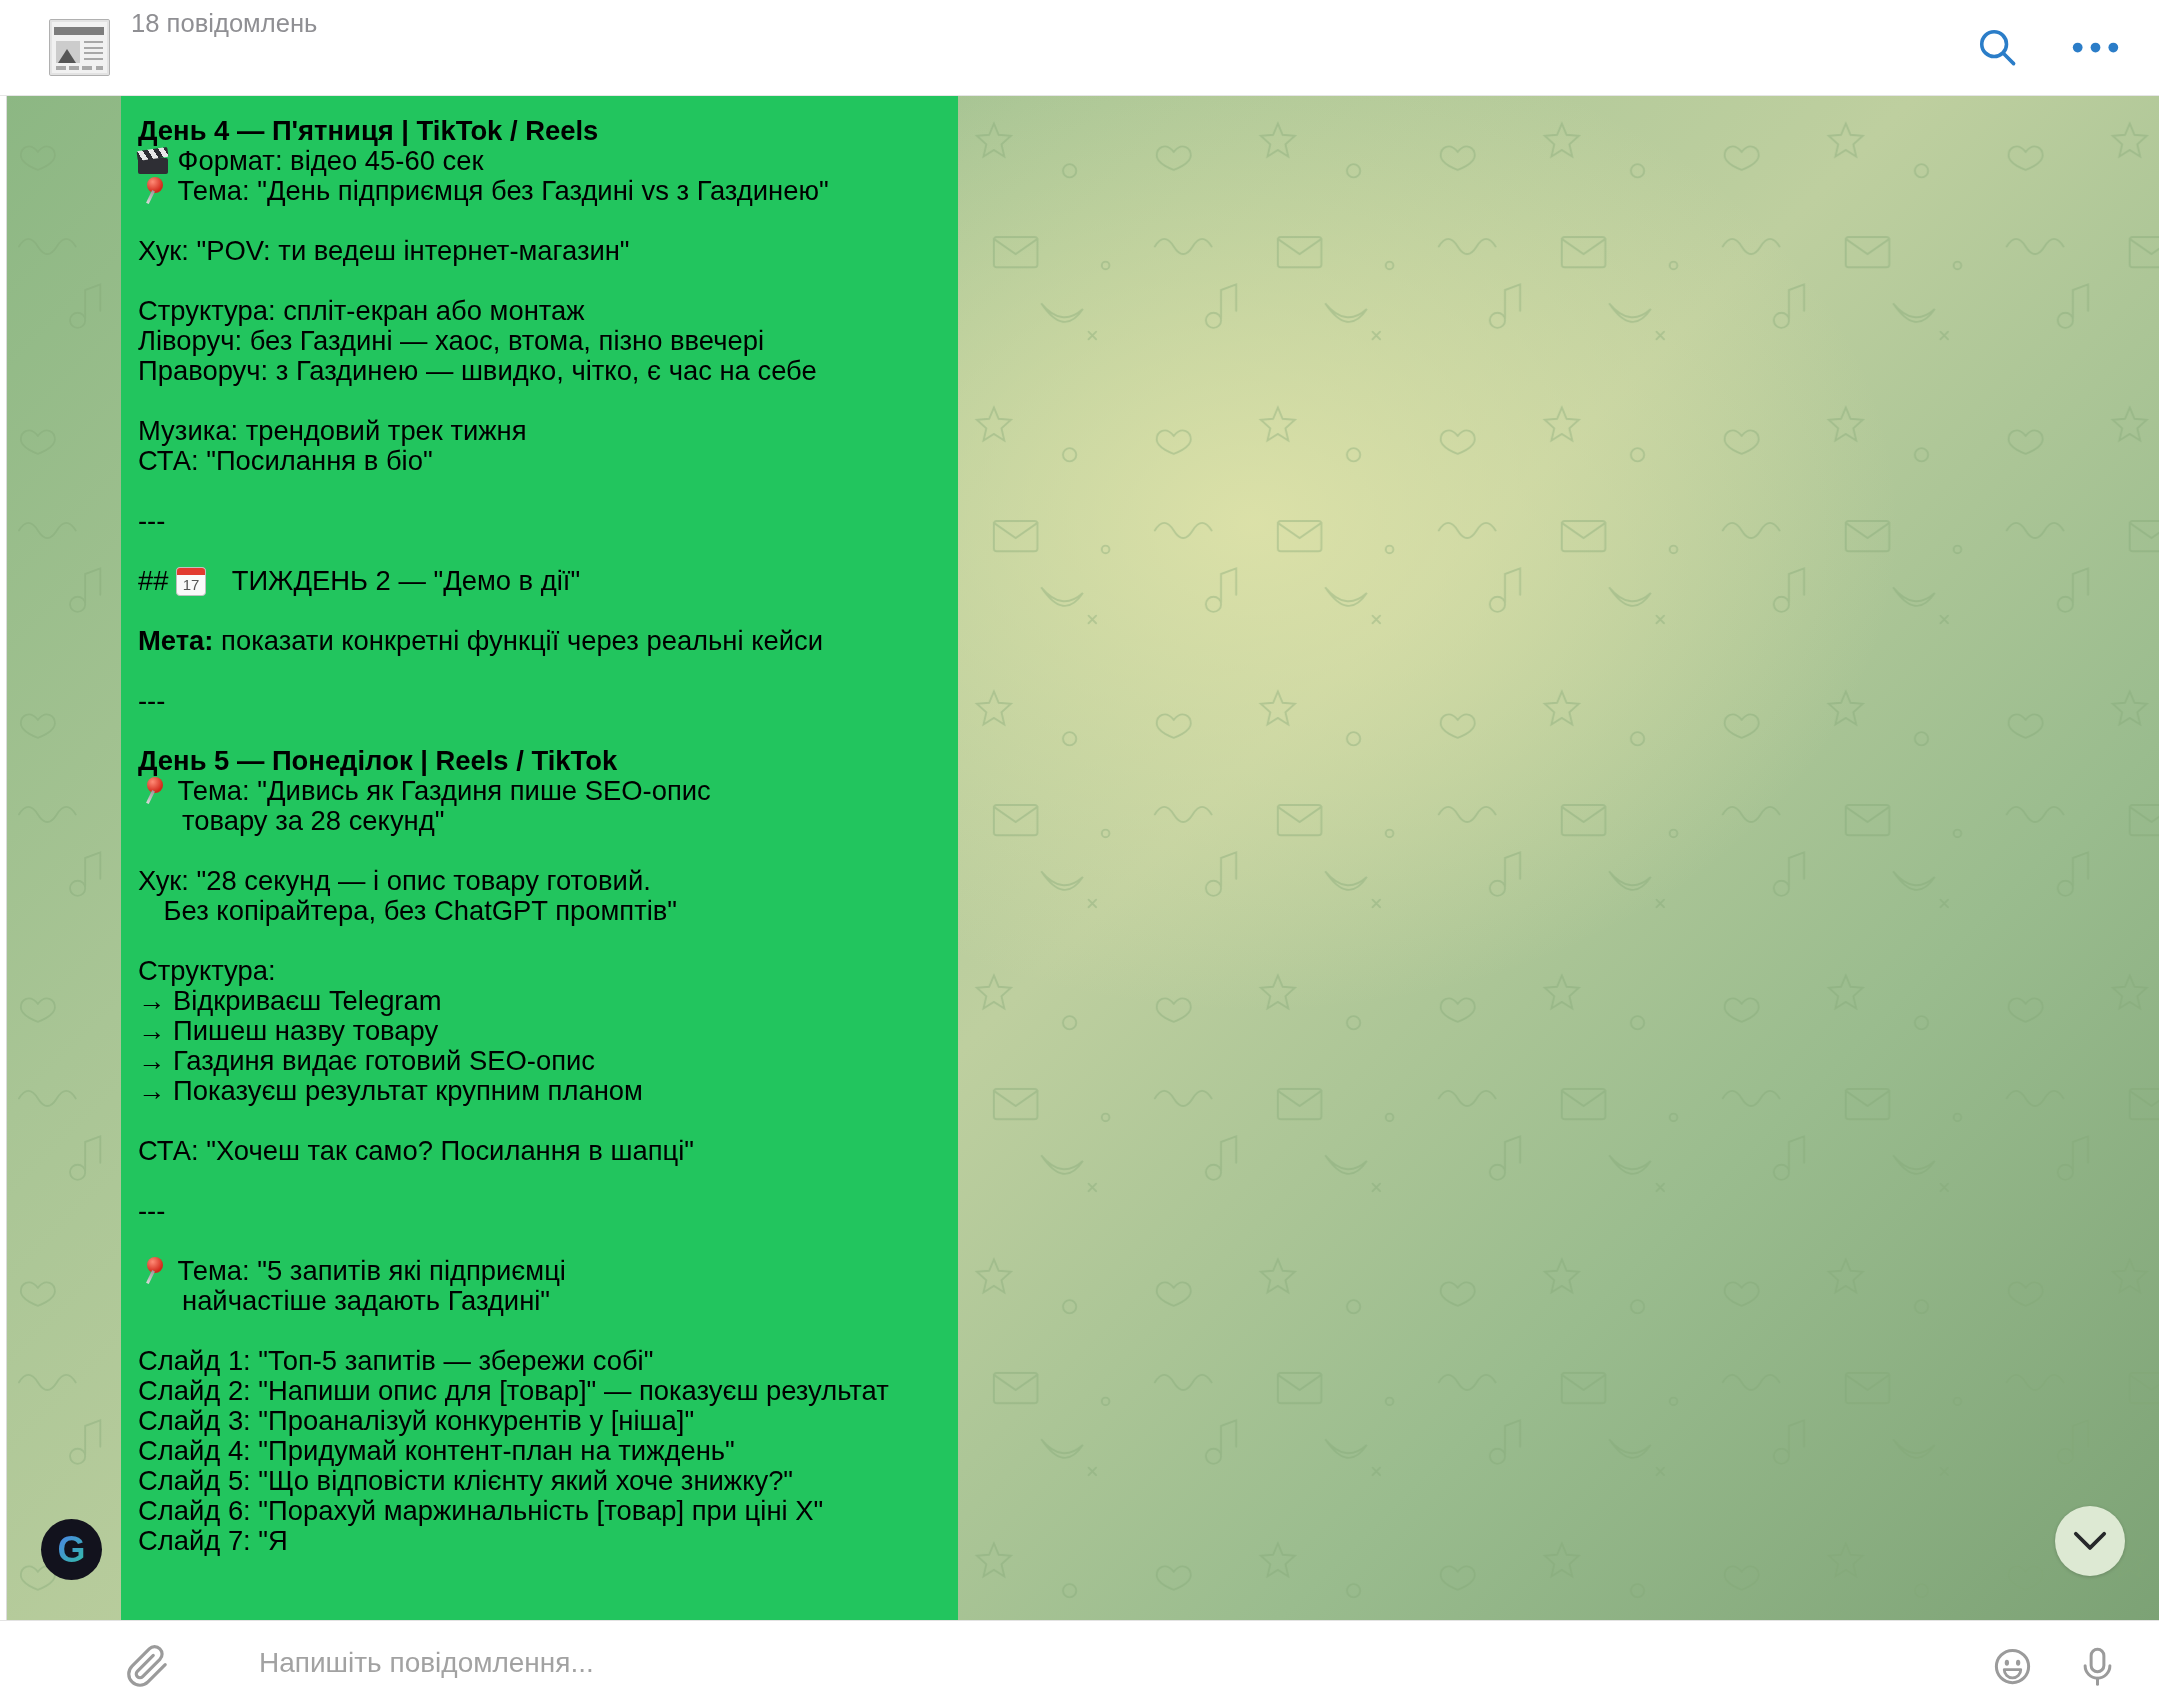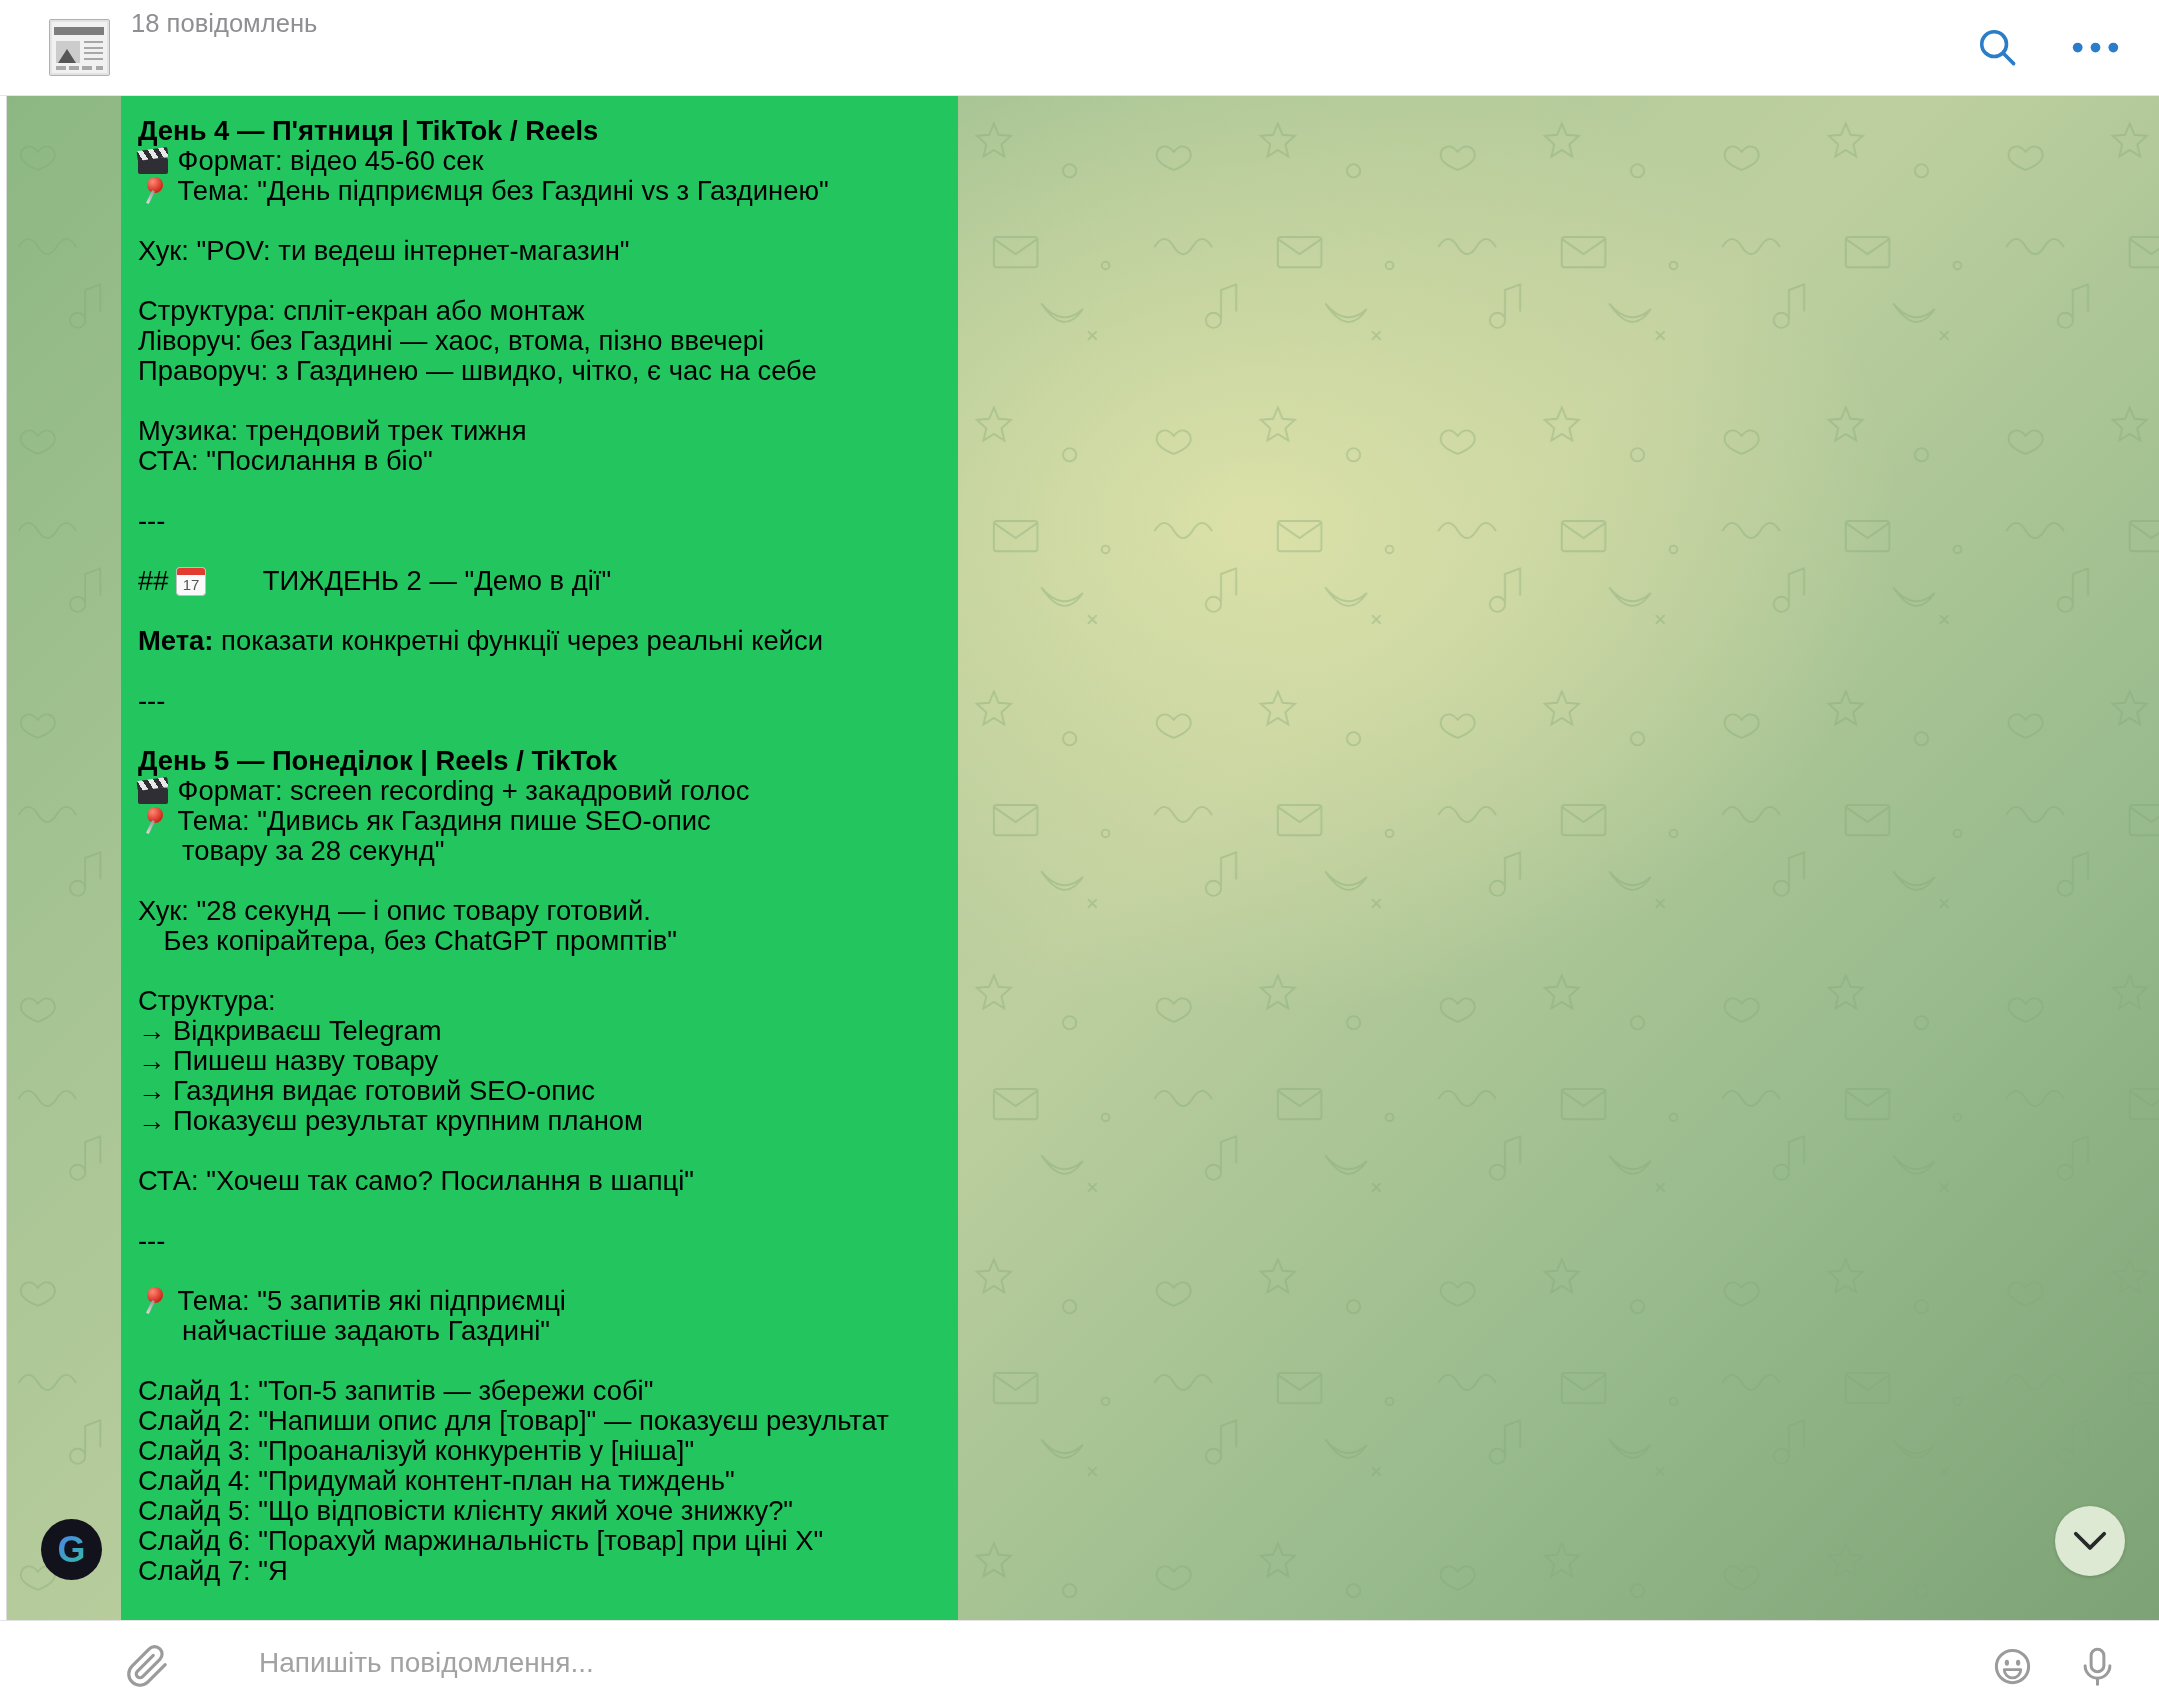--- a/index.html
+++ b/index.html
@@ -52,21 +52,21 @@
 
   
   .emo{display:inline-block;position:relative;width:32px;height:28px;vertical-align:-4.7px;margin-right:7.6px;}
   .emo.clapper::before{content:"";position:absolute;left:0;bottom:0.9px;width:30px;height:16px;background:#2e2e34;border-radius:1.9px;}
   .emo.clapper::after{content:"";position:absolute;left:-0.9px;top:1.9px;width:31px;height:9.5px;border-radius:1.9px;
        background:repeating-linear-gradient(65deg,#2e2e34 0 4.7px,#e8e8e8 4.7px 9.5px);transform:rotate(-8deg);}
   .emo.pin::before{content:"";position:absolute;left:8.5px;top:0;width:16px;height:16px;border-radius:50%;
        background:radial-gradient(circle at 35% 30%,#ff8a75,#d1261a 70%);}
   .emo.pin::after{content:"";position:absolute;left:11.4px;top:13.2px;width:2.8px;height:14px;
        background:linear-gradient(#9a9a9a,#d8d8d8);transform:rotate(26deg);}
-  .emo.calendar{width:48px;padding-left:31px;}
+  .emo.calendar{width:48px;}
   .emo.calendar::before{content:"";position:absolute;left:0;top:0;width:28px;height:27.4px;background:#fafafa;
        border:0.9px solid #c0c0c0;border-radius:3.8px;}
   .emo.calendar::after{content:"";position:absolute;left:0.9px;top:0.9px;width:28px;height:7.6px;
        background:#e23b30;border-radius:2.8px 2.8px 0 0;}
   .emo.calendar i{position:absolute;left:0;top:8.5px;width:30px;text-align:center;font-style:normal;
        font-size:15px;line-height:19px;color:#555;}
 
   
   .sender-avatar{position:absolute;left:41px;top:1519px;width:61px;height:61px;border-radius:50%;
        background:#12121d;display:flex;align-items:center;justify-content:center;z-index:6;}
@@ -132,21 +132,20 @@
         <div class="line"><span></span></div>
         <div class="line"><span>---</span></div>
         <div class="line"><span></span></div>
         <div class="line"><span>## </span><span class="emo calendar"><i>17</i></span><span>ТИЖДЕНЬ 2 — "Демо в дії"</span></div>
         <div class="line"><span></span></div>
         <div class="line"><b>Мета:</b><span> показати конкретні функції через реальні кейси</span></div>
         <div class="line"><span></span></div>
         <div class="line"><span>---</span></div>
         <div class="line"><span></span></div>
         <div class="line bold"><span>День 5 — Понеділок | Reels / TikTok</span></div>
-        <div class="line"><span class="emo clapper"></span><span>Формат: screen recording + закадровий голос</span></div>
         <div class="line"><span class="emo pin"></span><span>Тема: "Дивись як Газдиня пише SEO-опис</span></div>
         <div class="line" style="padding-left: 44px;"><span>товару за 28 секунд"</span></div>
         <div class="line"><span></span></div>
         <div class="line"><span>Хук: "28 секунд — і опис товару готовий.</span></div>
         <div class="line" style="padding-left: 25.6px;"><span>Без копірайтера, без ChatGPT промптів"</span></div>
         <div class="line"><span></span></div>
         <div class="line"><span>Структура:</span></div>
         <div class="line"><span>→ Відкриваєш Telegram</span></div>
         <div class="line"><span>→ Пишеш назву товару</span></div>
         <div class="line"><span>→ Газдиня видає готовий SEO-опис</span></div>

